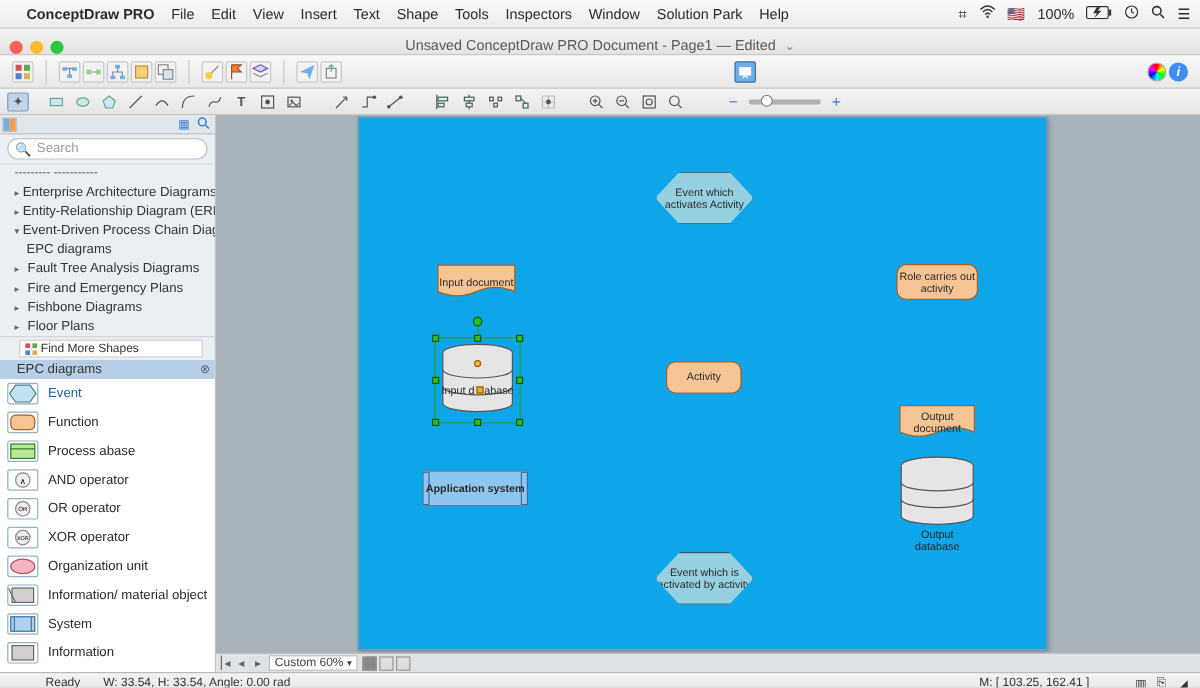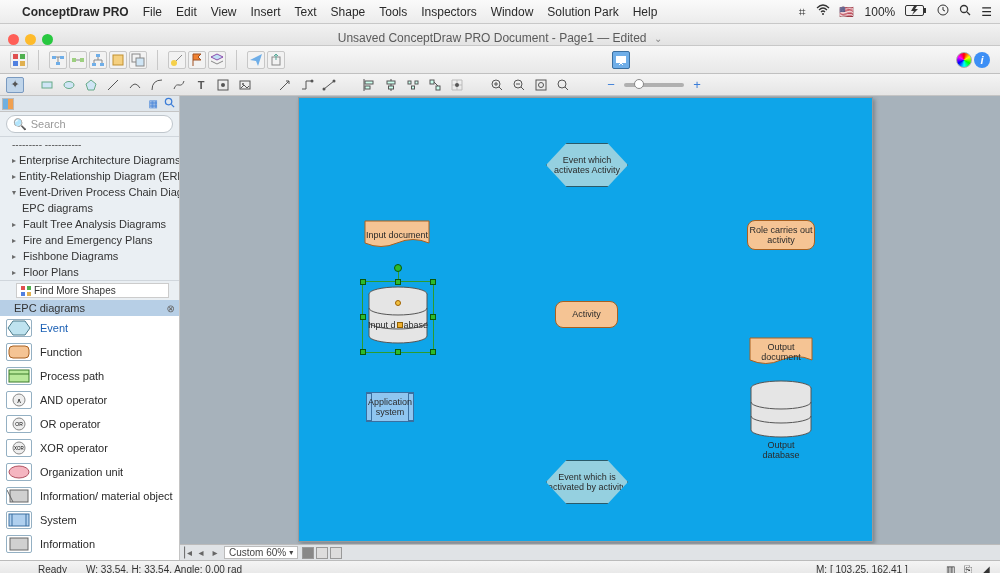--- a/index.html
+++ b/index.html
@@ -487,21 +487,21 @@
           </div>
           <span>Function</span>
         </div>
       <div class="shape-row">
           <div class="shape-thumb">
             <svg viewBox="0 0 24 16">
               <rect x="2" y="2" width="20" height="12" fill="#b8e89a" stroke="#3a7a2a"></rect>
               <line x1="2" y1="6" x2="22" y2="6" stroke="#3a7a2a"></line>
             </svg>
           </div>
-          <span>Process path</span>
+          <span>Process abase</span>
         </div>
       <div class="shape-row">
           <div class="shape-thumb">
             <svg viewBox="0 0 24 16">
               <circle cx="12" cy="8" r="6" fill="#eee" stroke="#888"></circle>
               <text x="12" y="11" font-size="7" text-anchor="middle">∧</text>
             </svg>
           </div>
           <span>AND operator</span>
         </div>
@@ -607,21 +607,21 @@
             <span>Activity</span>
           </div>
 
         <div class="node" style="left:450px; top:209px; width:64px; height:30px;margin-top:30px;">
           <svg width="64" height="30" viewBox="0 0 64 30" style="position:absolute;inset:0;">
               <path d="M1 1 H63 V23 Q47 16 32 23 T1 23 Z" fill="#f5c494" stroke="#a86020"></path>
             </svg>
           <span class="inner-title">Output document</span>
         </div>
 
-        <div class="node appsys" style="left:67px; top:294px; width:48px; height:30px;">
+        <div class="node appsys" style="left:53px; top:294px; width:88px; height:30px;font-weight:bold;">
             <span style="position:relative;z-index:2;">Application system</span>
           </div>
 
         <svg class="cylinder-svg" style="left:450px; top:282px; width:64px; height:58px;">
           <ellipse cx="32" cy="8" rx="30" ry="7" fill="#e5e5e5" stroke="#555"></ellipse>
           <path d="M2 8 V50 A30 7 0 0 0 62 50 V8" fill="#e5e5e5" stroke="#555"></path>
           <path d="M2 22 A30 7 0 0 0 62 22" fill="none" stroke="#555"></path>
           <path d="M2 36 A30 7 0 0 0 62 36" fill="none" stroke="#555"></path>
         </svg>
         <div class="node" style="left:450px; top:306px; width:64px;margin-top:36px;">

